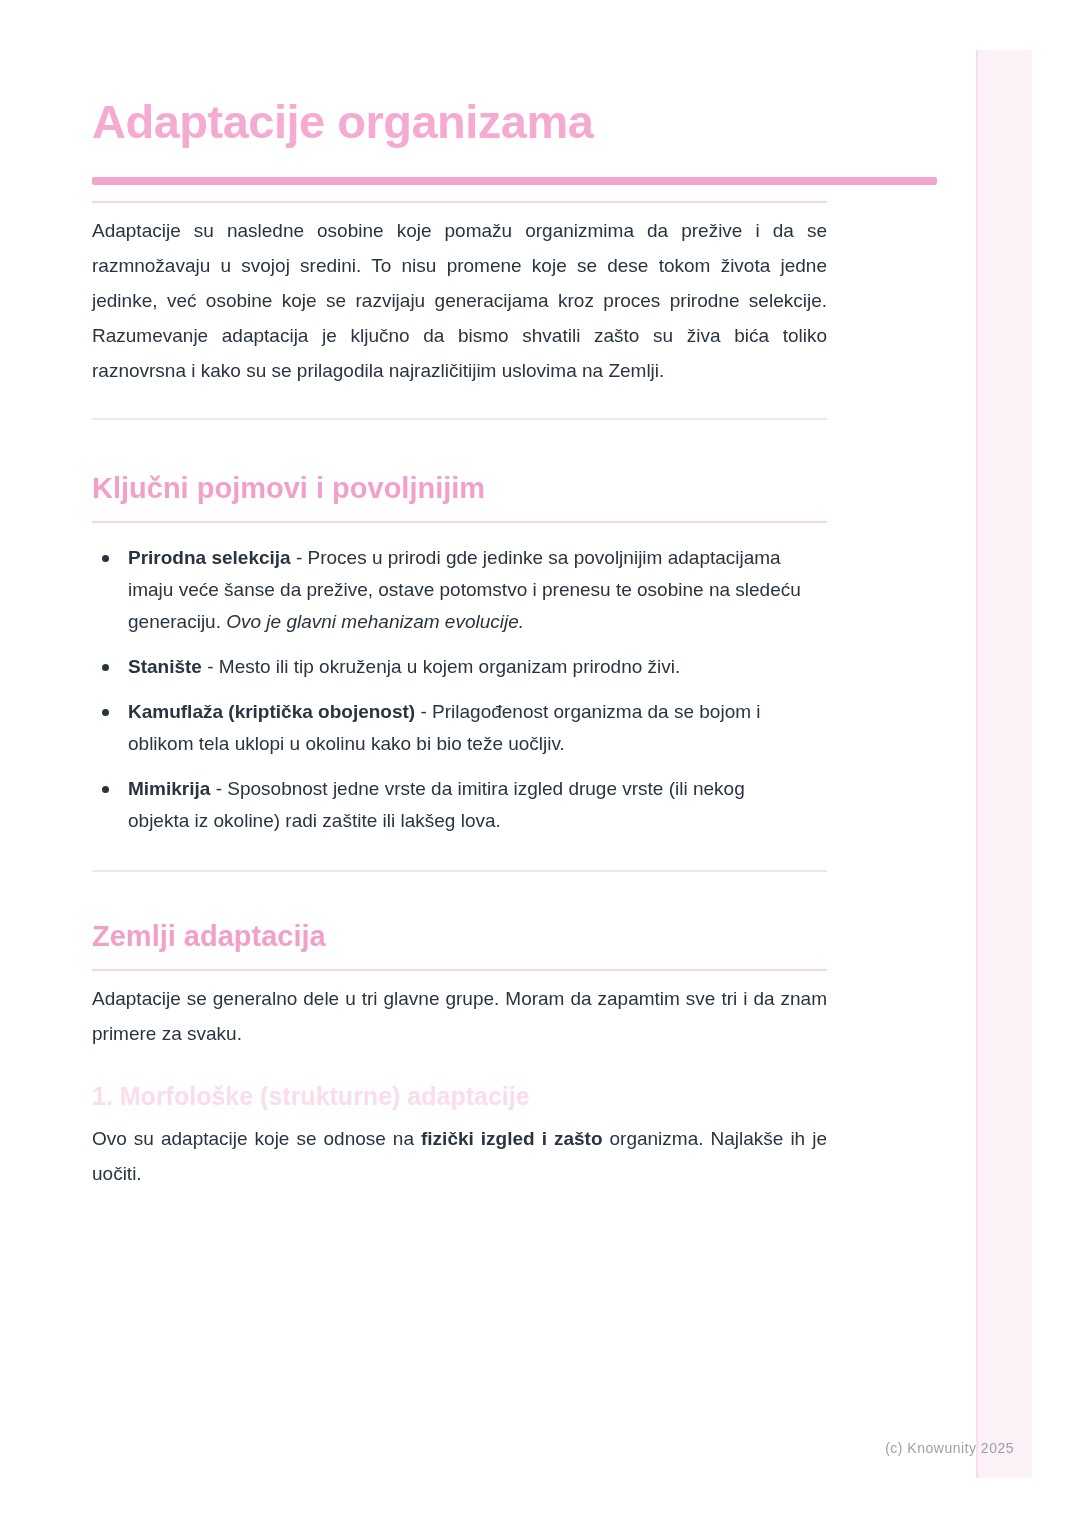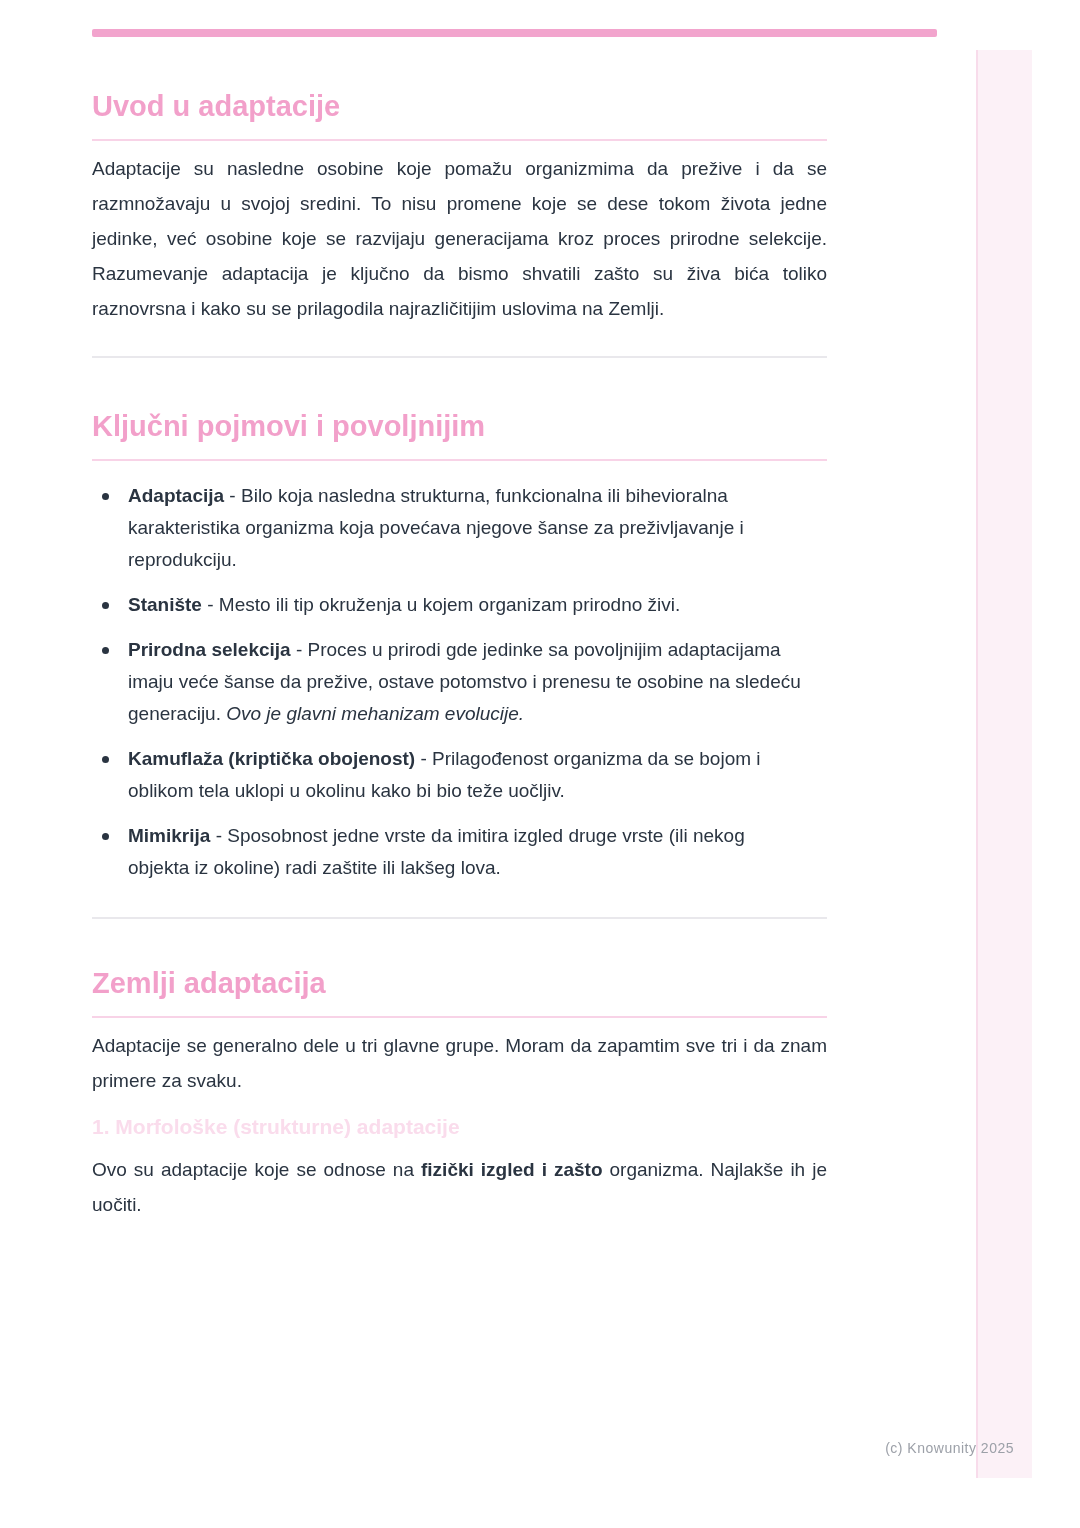--- a/index.html
+++ b/index.html
@@ -94,22 +94,22 @@
     content:"";
     position:absolute;
     left:10px;top:13px;
     width:7px;height:7px;
     border-radius:50%;
     background:var(--body-text);
   }
   .term{font-weight:bold;}
   .term-italic{font-style:italic;}
   .subsection-heading{
-    margin-top:14px;
-    font-size:21px;
+    margin-top:30px;
+    font-size:25px;
     line-height:30px;
     font-weight:bold;
     color:var(--subsection-pink);
   }
   .bold-inline{font-weight:bold;}
   .footer-credit{
     position:absolute;
     top:1440px;right:66px;
     font-size:14px;
     letter-spacing:0.5px;
@@ -118,40 +118,37 @@
 </style>
 </head>
 <body>
 
 <div class="page">
 
   <div class="sidebar-accent"></div>
 
   <div class="main">
 
+    <h1 class="page-title">Adaptacije organizama</h1>
     <div class="title-rule"></div>
 
-    <h2 class="section-heading mt-uvod">Uvod u adaptacije</h2>
     <div class="heading-rule"></div>
     <p class="body-para">Adaptacije su nasledne osobine koje pomažu organizmima da prežive i da se razmnožavaju u svojoj sredini. To nisu promene koje se dese tokom života jedne jedinke, već osobine koje se razvijaju generacijama kroz proces prirodne selekcije. Razumevanje adaptacija je ključno da bismo shvatili zašto su živa bića toliko raznovrsna i kako su se prilagodila najrazličitijim uslovima na Zemlji.</p>
 
     <div class="section-divider divider-1"></div>
 
     <h2 class="section-heading mt-kljucni">Ključni pojmovi i povoljnijim</h2>
     <div class="heading-rule"></div>
 
     <ul class="terms-list">
       <li>
-        <span class="term">Adaptacija</span><span> - </span><span>Bilo koja nasledna strukturna, funkcionalna ili bihevioralna karakteristika organizma koja povećava njegove šanse za preživljavanje i reprodukciju.</span>
+        <span class="term">Prirodna selekcija</span><span> - </span><span>Proces u prirodi gde jedinke sa povoljnijim adaptacijama imaju veće šanse da prežive, ostave potomstvo i prenesu te osobine na sledeću generaciju. </span><em class="term-italic">Ovo je glavni mehanizam evolucije.</em>
       </li>
       <li>
         <span class="term">Stanište</span><span> - </span><span>Mesto ili tip okruženja u kojem organizam prirodno živi.</span>
-      </li>
-      <li>
-        <span class="term">Prirodna selekcija</span><span> - </span><span>Proces u prirodi gde jedinke sa povoljnijim adaptacijama imaju veće šanse da prežive, ostave potomstvo i prenesu te osobine na sledeću generaciju. </span><em class="term-italic">Ovo je glavni mehanizam evolucije.</em>
       </li>
       <li>
         <span class="term">Kamuflaža (kriptička obojenost)</span><span> - </span><span>Prilagođenost organizma da se bojom i oblikom tela uklopi u okolinu kako bi bio teže uočljiv.</span>
       </li>
       <li>
         <span class="term">Mimikrija</span><span> - </span><span>Sposobnost jedne vrste da imitira izgled druge vrste (ili nekog objekta iz okoline) radi zaštite ili lakšeg lova.</span>
       </li>
     </ul>
 
     <div class="section-divider divider-2"></div>

